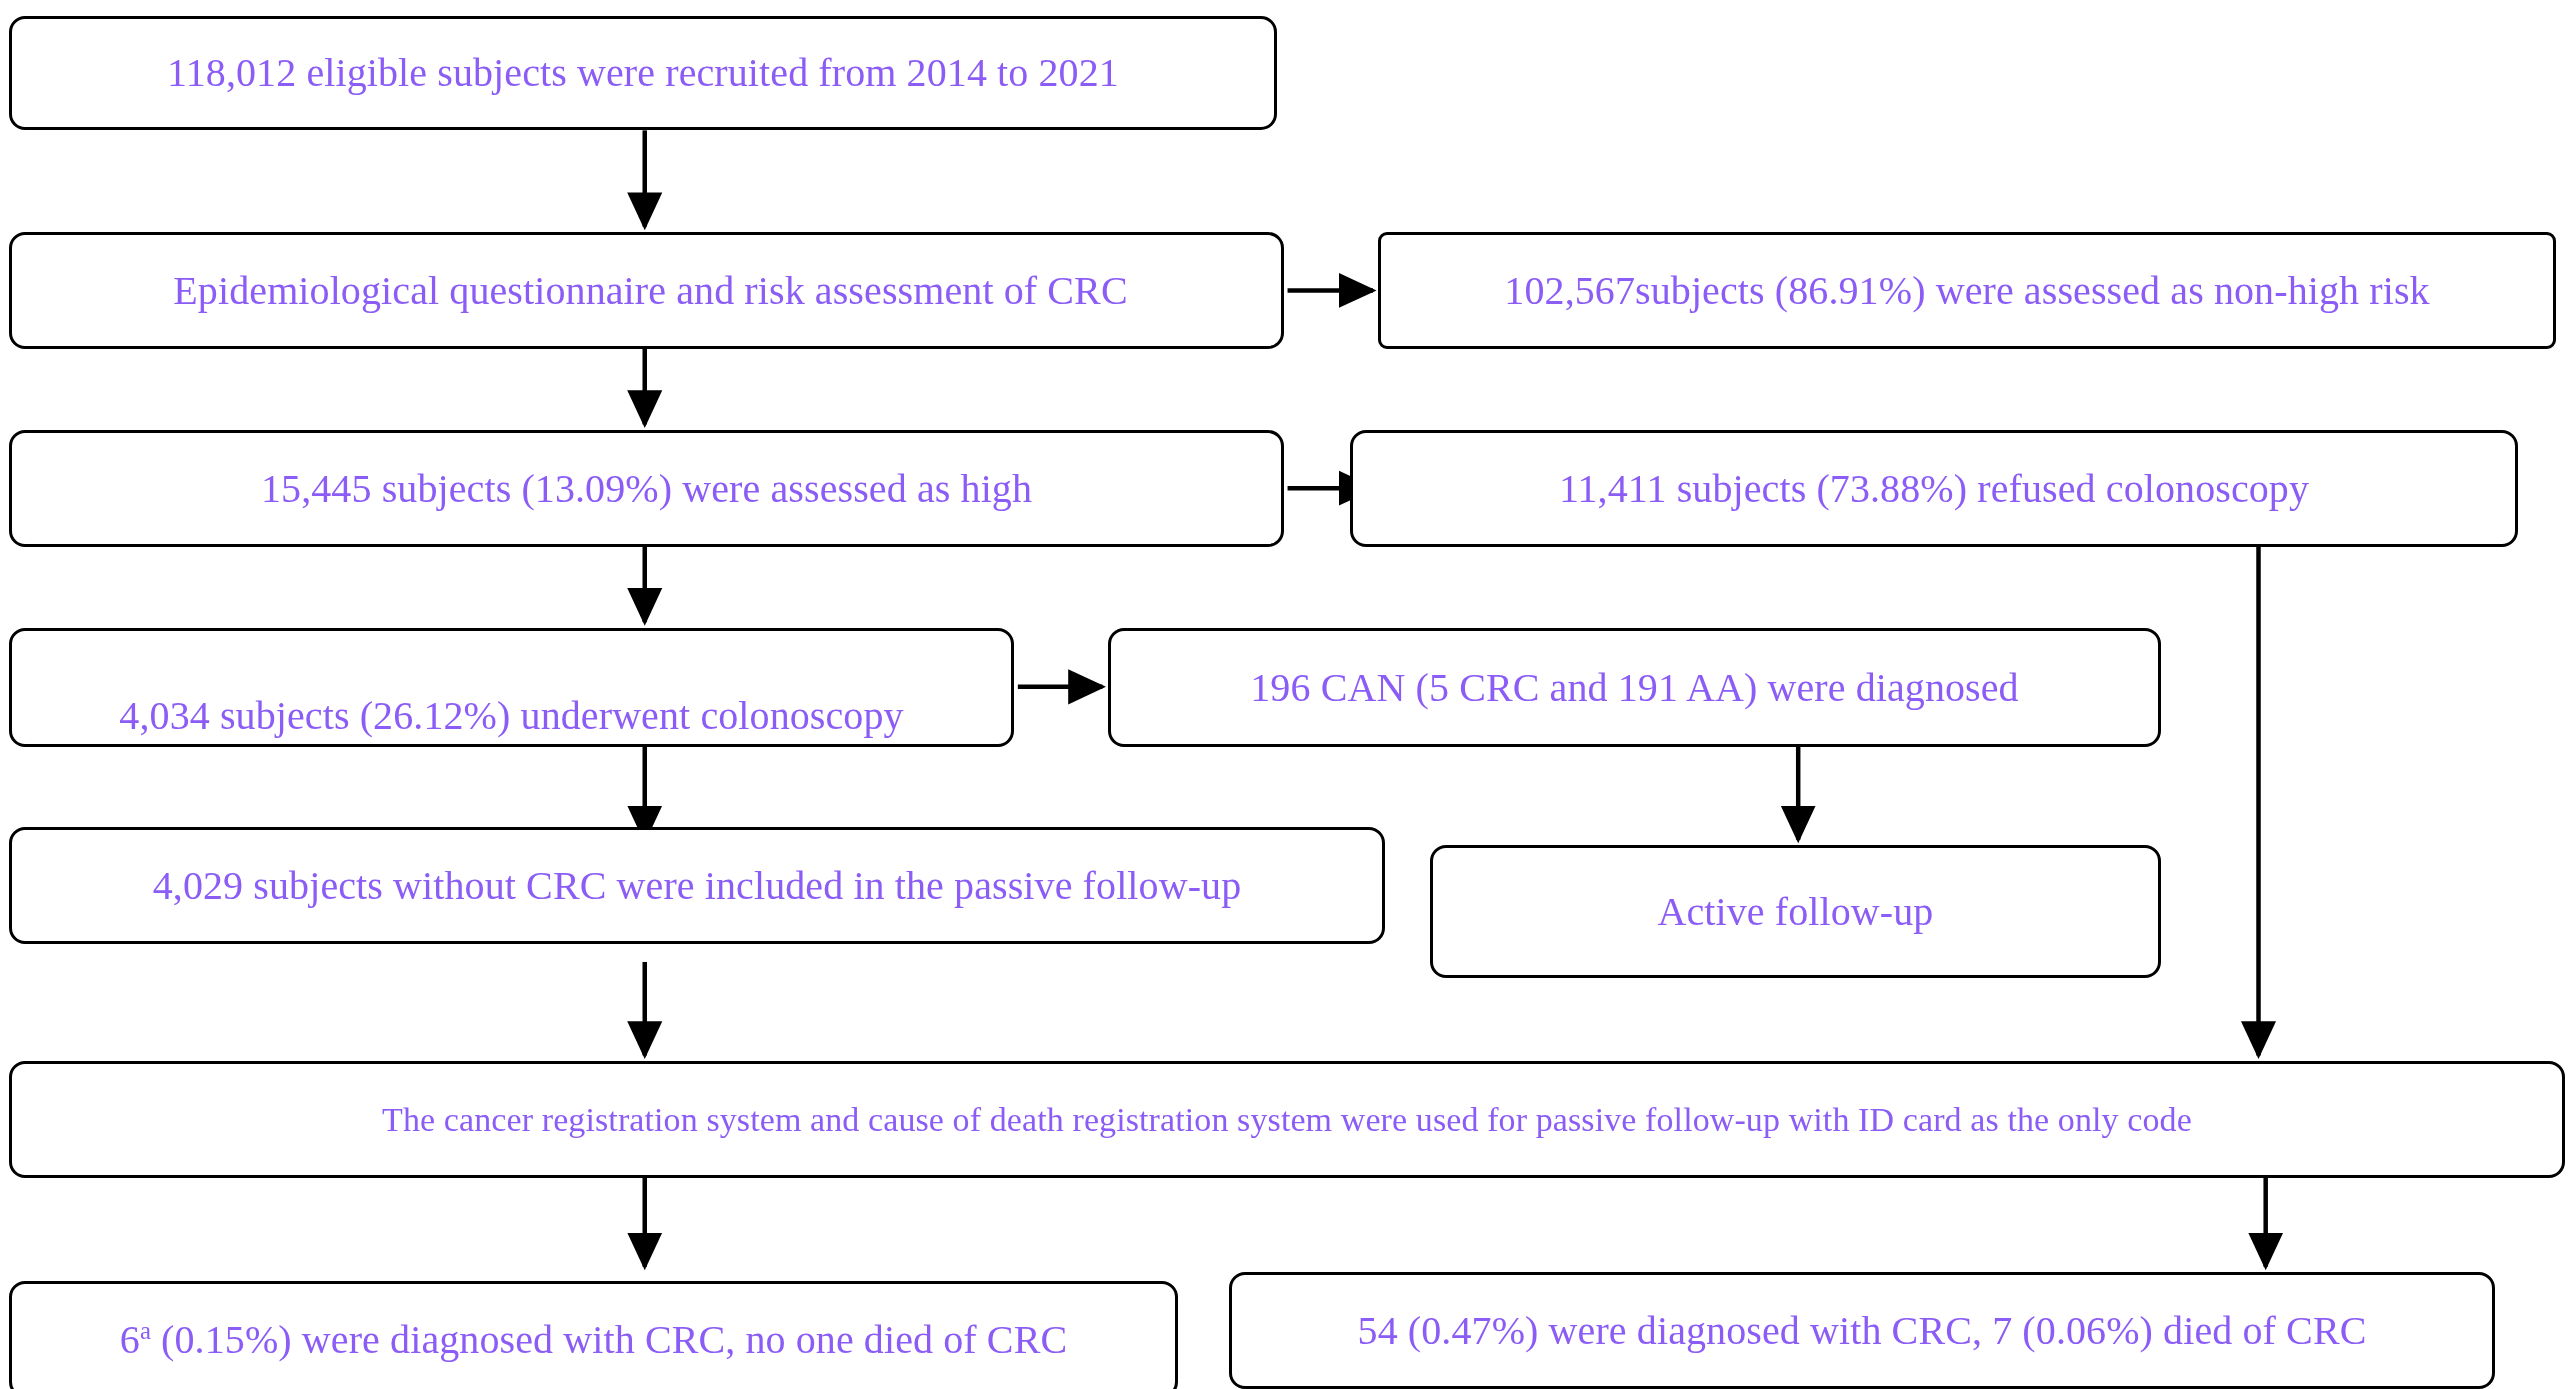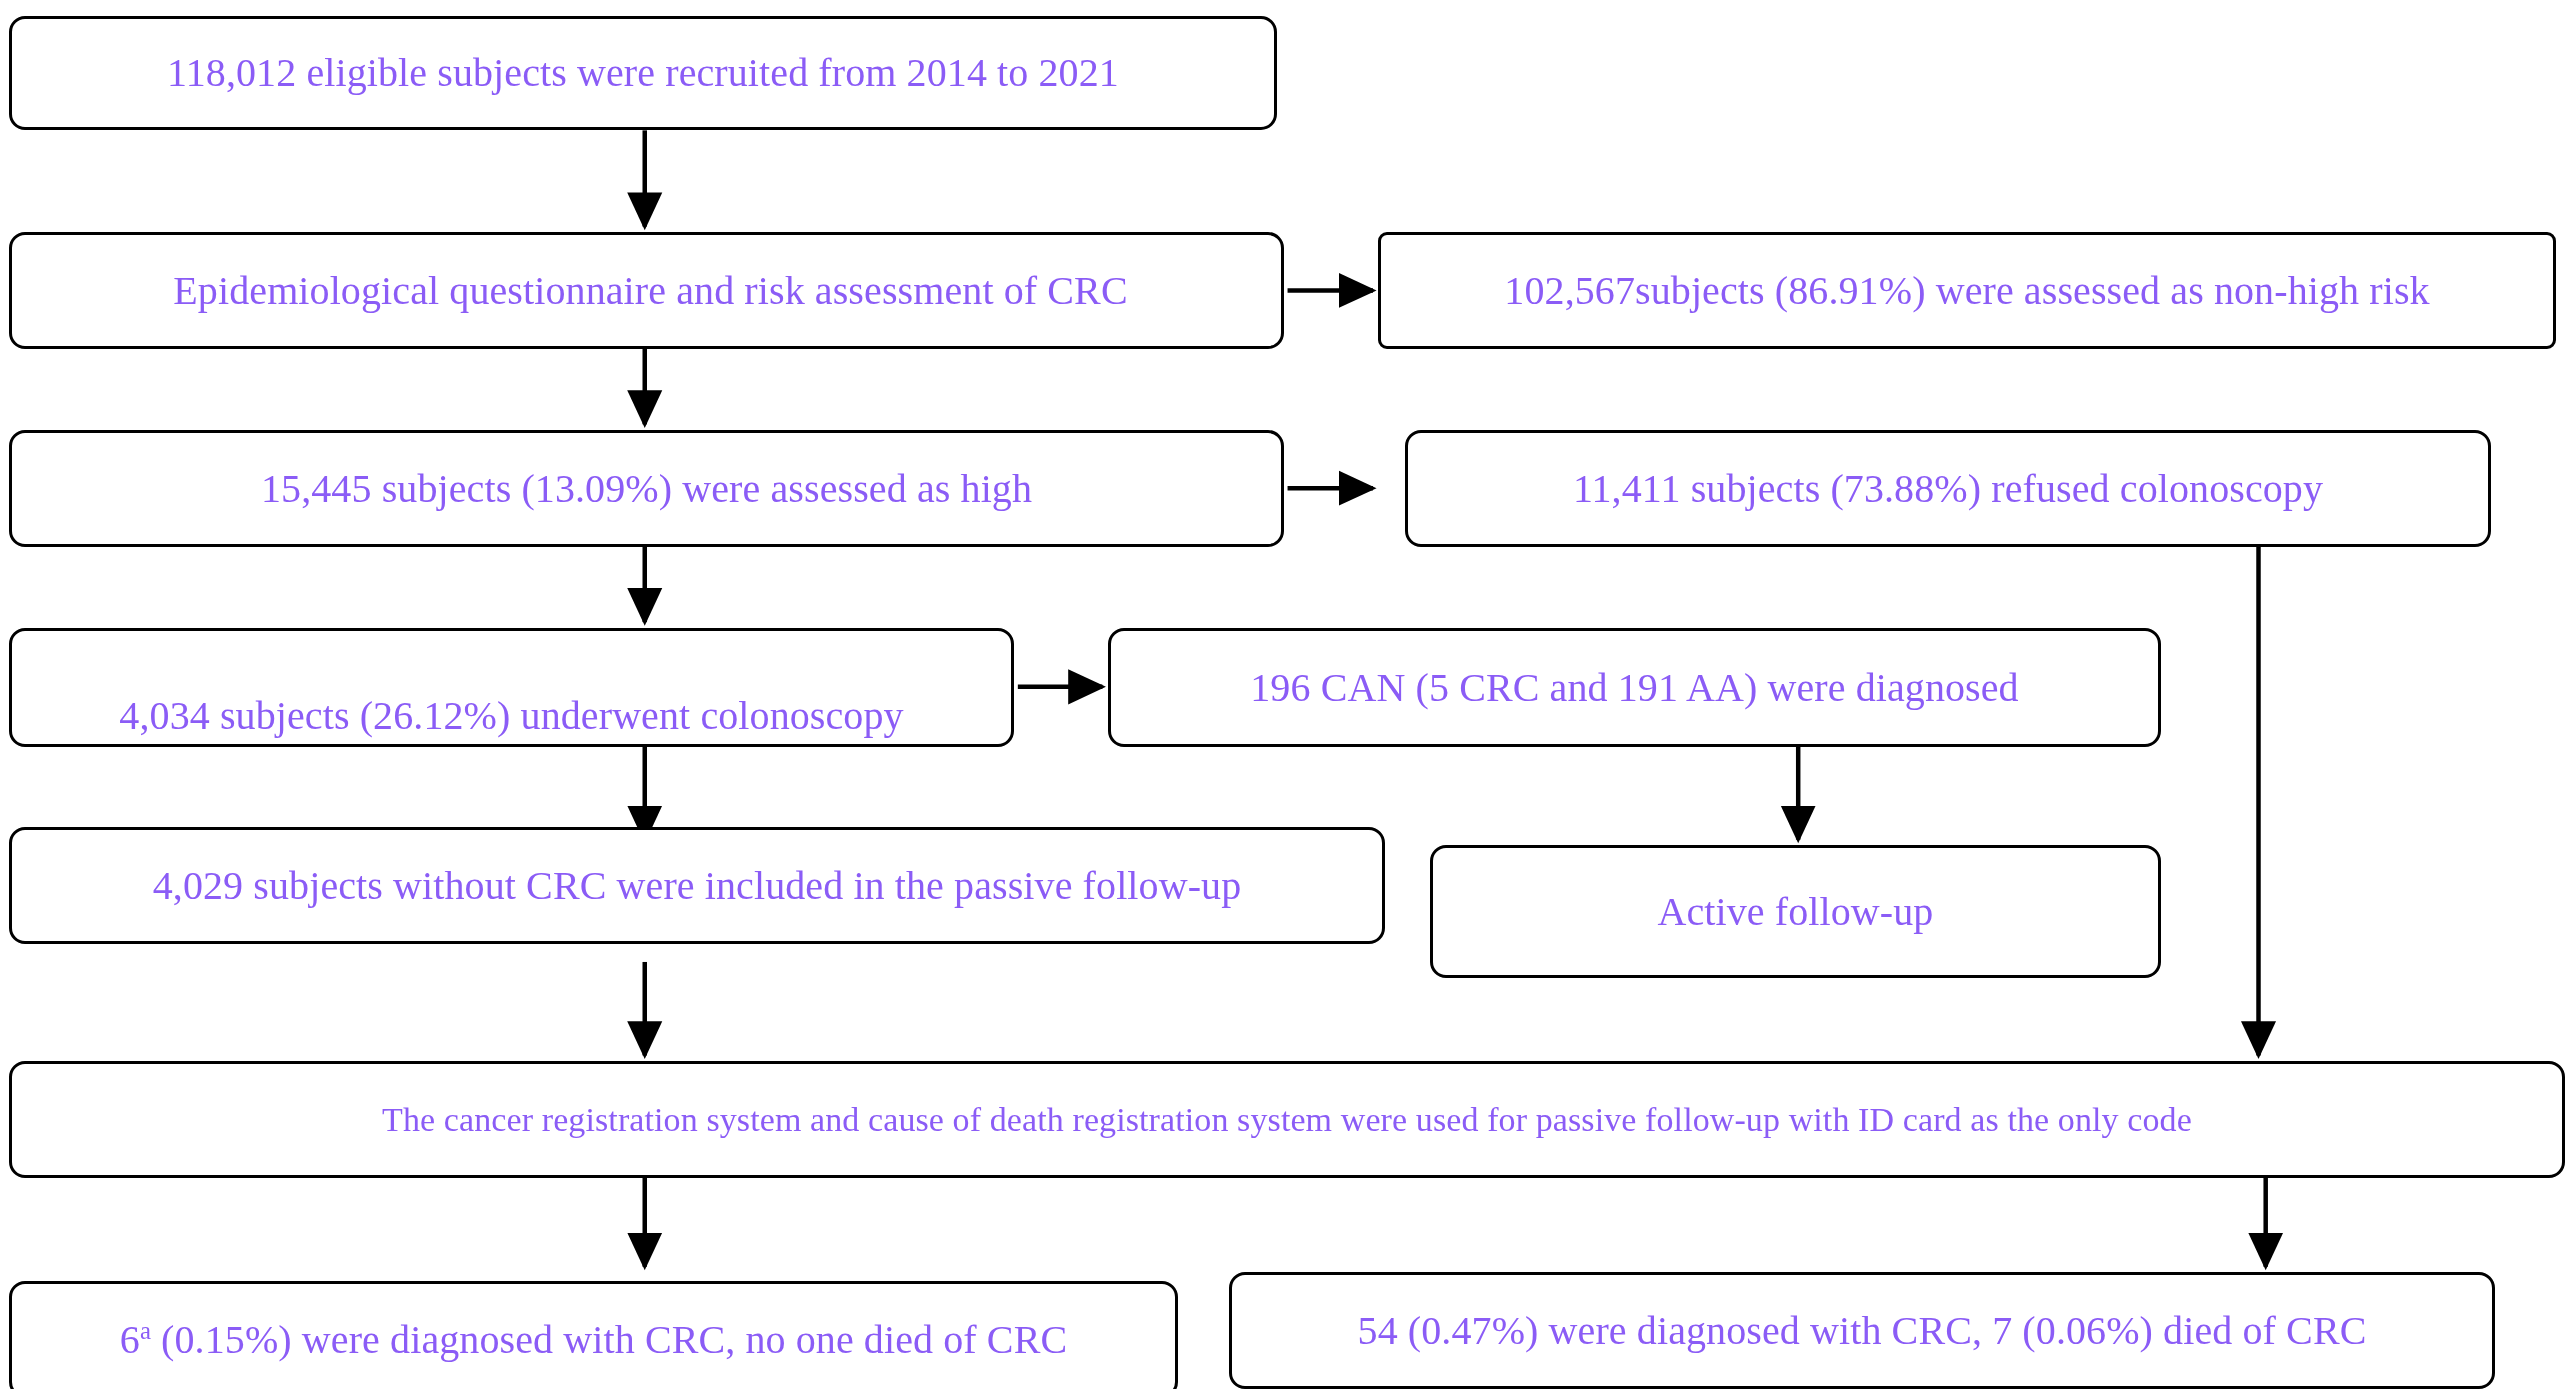--- a/index.html
+++ b/index.html
@@ -50,21 +50,21 @@
   .node-label sup {
     font-size: 0.62em;
     vertical-align: super;
     line-height: 0;
   }
   
   #node-recruited      { left:9px;   top:16px;   width:1268px; height:114px; }
   #node-questionnaire  { left:9px;   top:232px;  width:1275px; height:117px;padding-left:28px; }
   #node-nonhigh        { left:1378px; top:232px;  width:1178px; height:117px;border-radius:9px; }
   #node-highrisk       { left:9px;   top:430px;  width:1275px; height:117px; }
-  #node-refused        { left:1405px; top:430px;  width:1086px; height:117px; }
+  #node-refused        { left:1350px; top:430px;  width:1168px; height:117px; }
   #node-colonoscopy    { left:9px;   top:628px;  width:1005px; height:119px;align-items:flex-end; }
   #node-can            { left:1108px; top:628px;  width:1053px; height:119px; }
   #node-passive-incl   { left:9px;   top:827px;  width:1376px; height:117px; }
   #node-active-fu      { left:1430px; top:845px;  width:731px;  height:133px; }
   #node-registry       { left:9px;   top:1061px; width:2556px; height:117px; }
   #node-crc-left       { left:9px;   top:1272px; width:1169px; height:117px;margin-top:9px; }
   #node-crc-right      { left:1229px; top:1272px; width:1266px; height:117px; }
   
   #node-registry .node-label { font-size: 34px; }
 </style>

